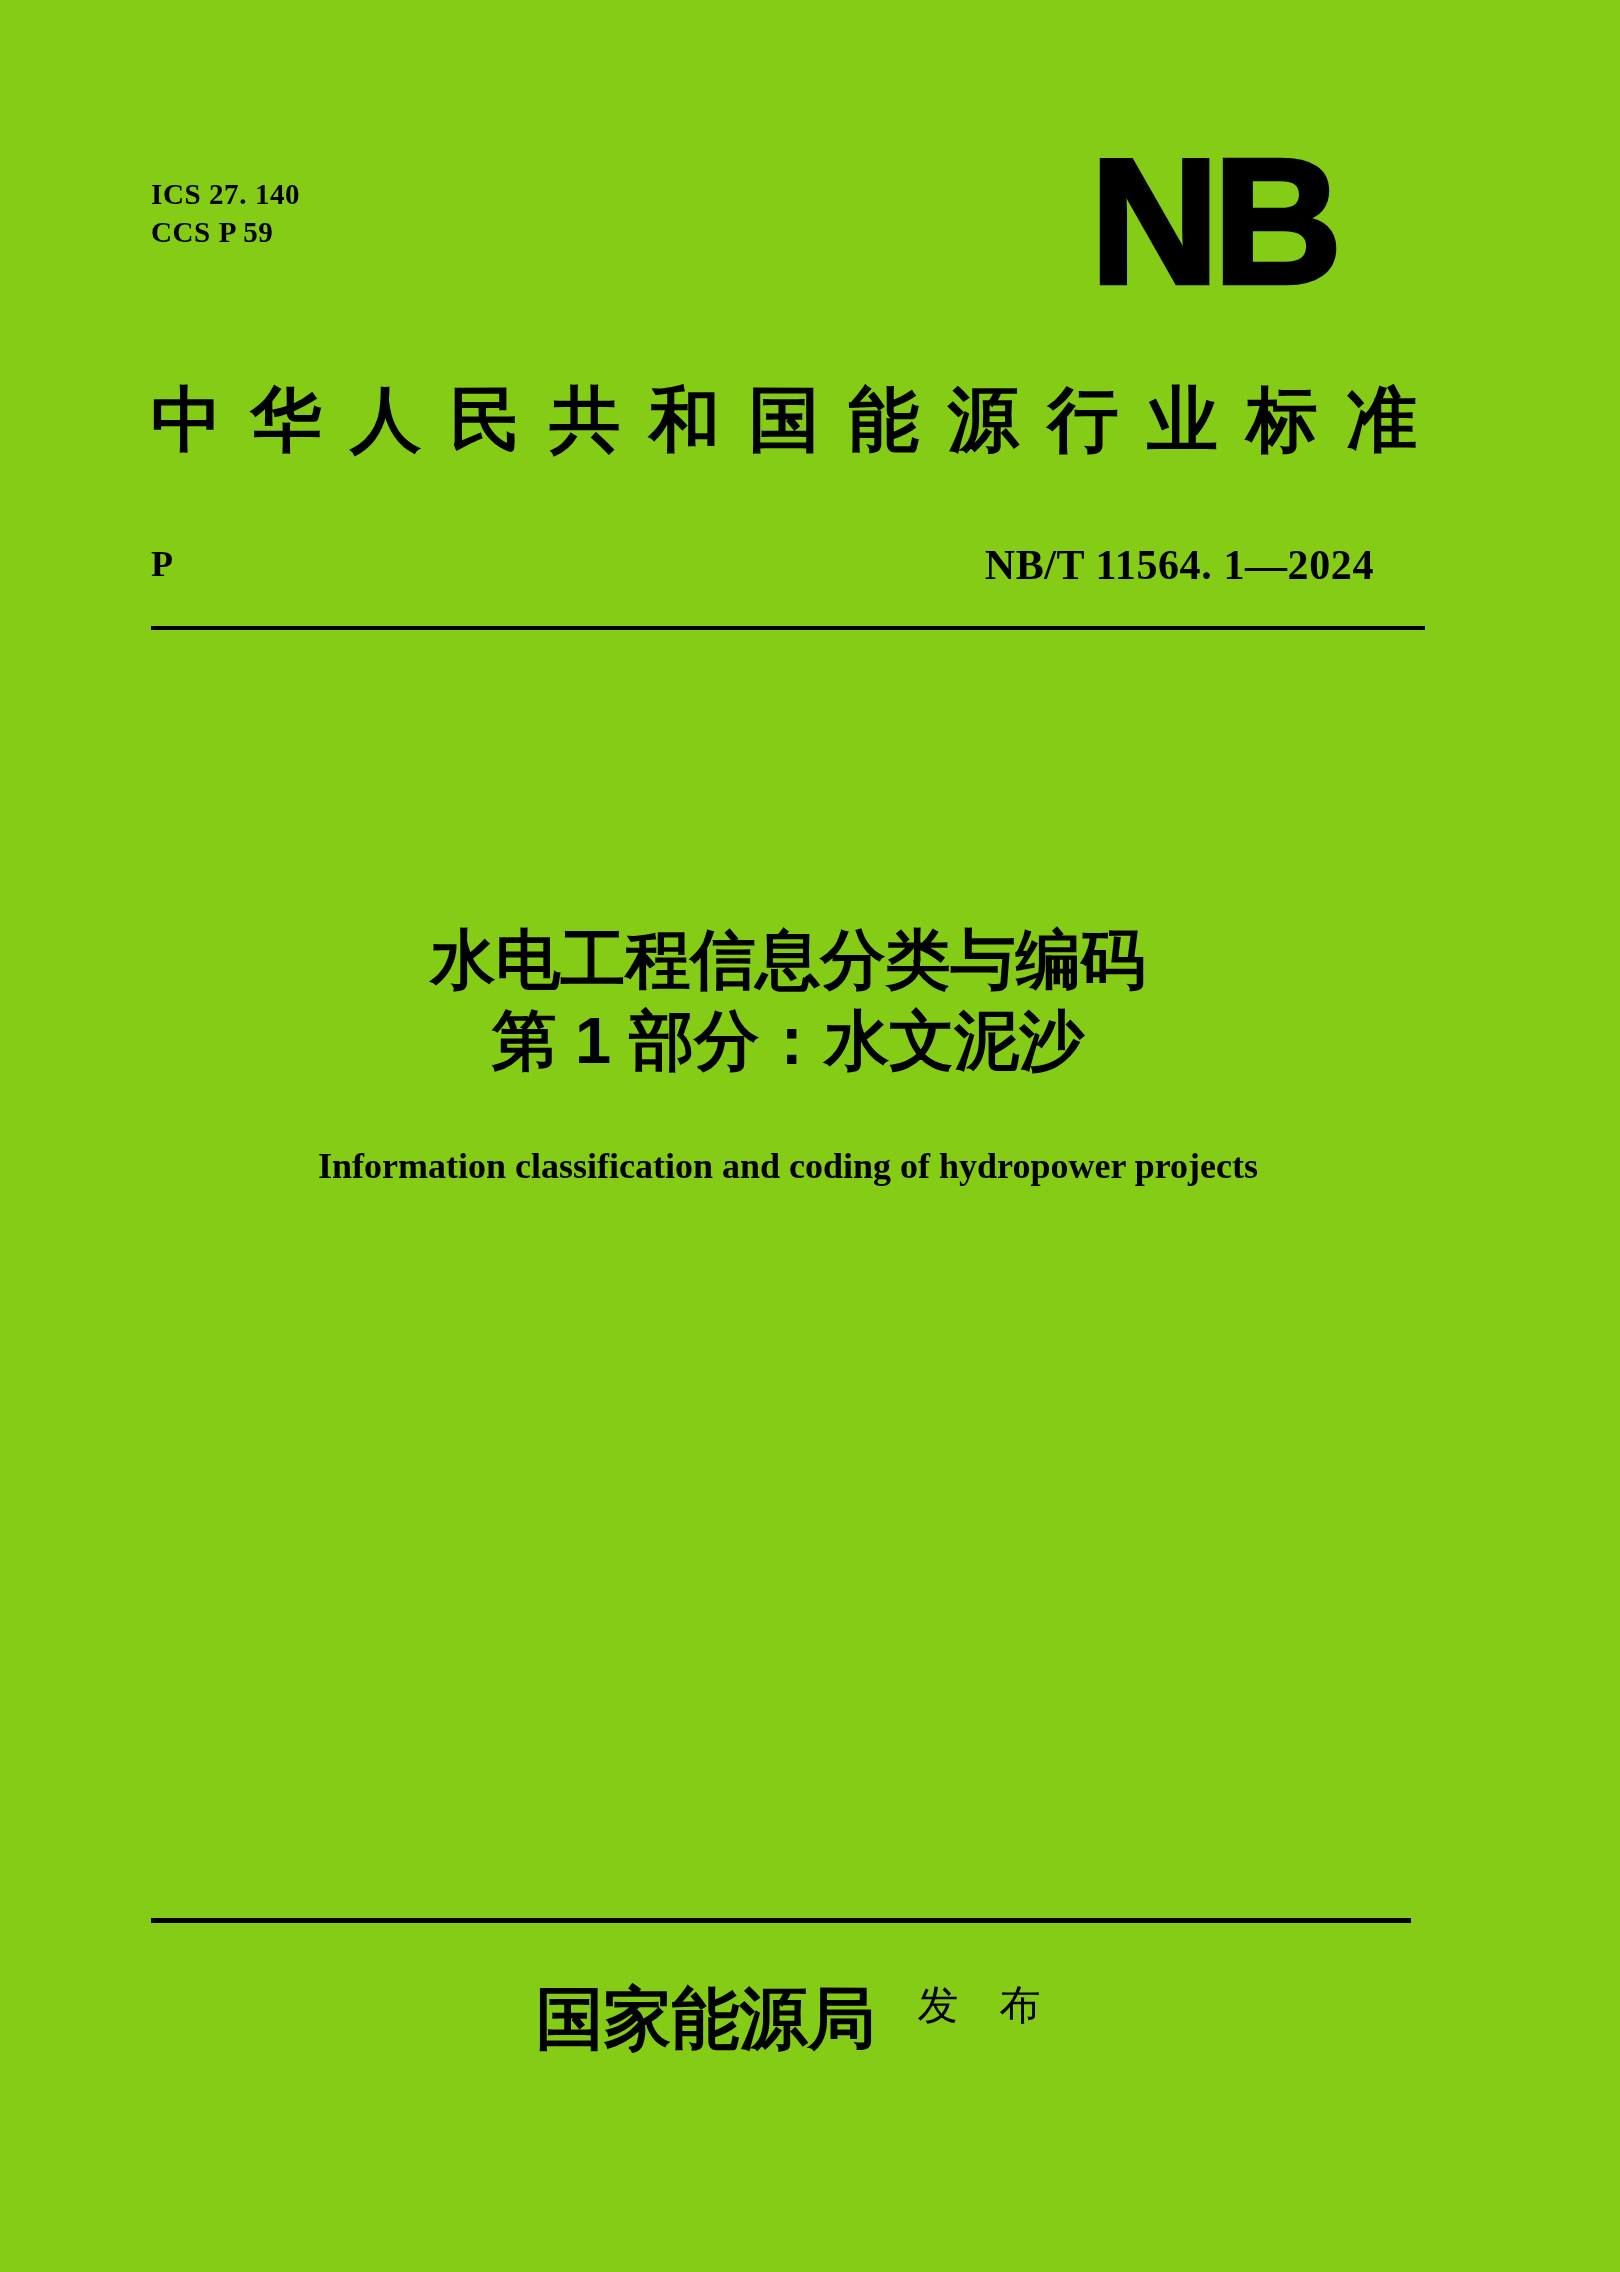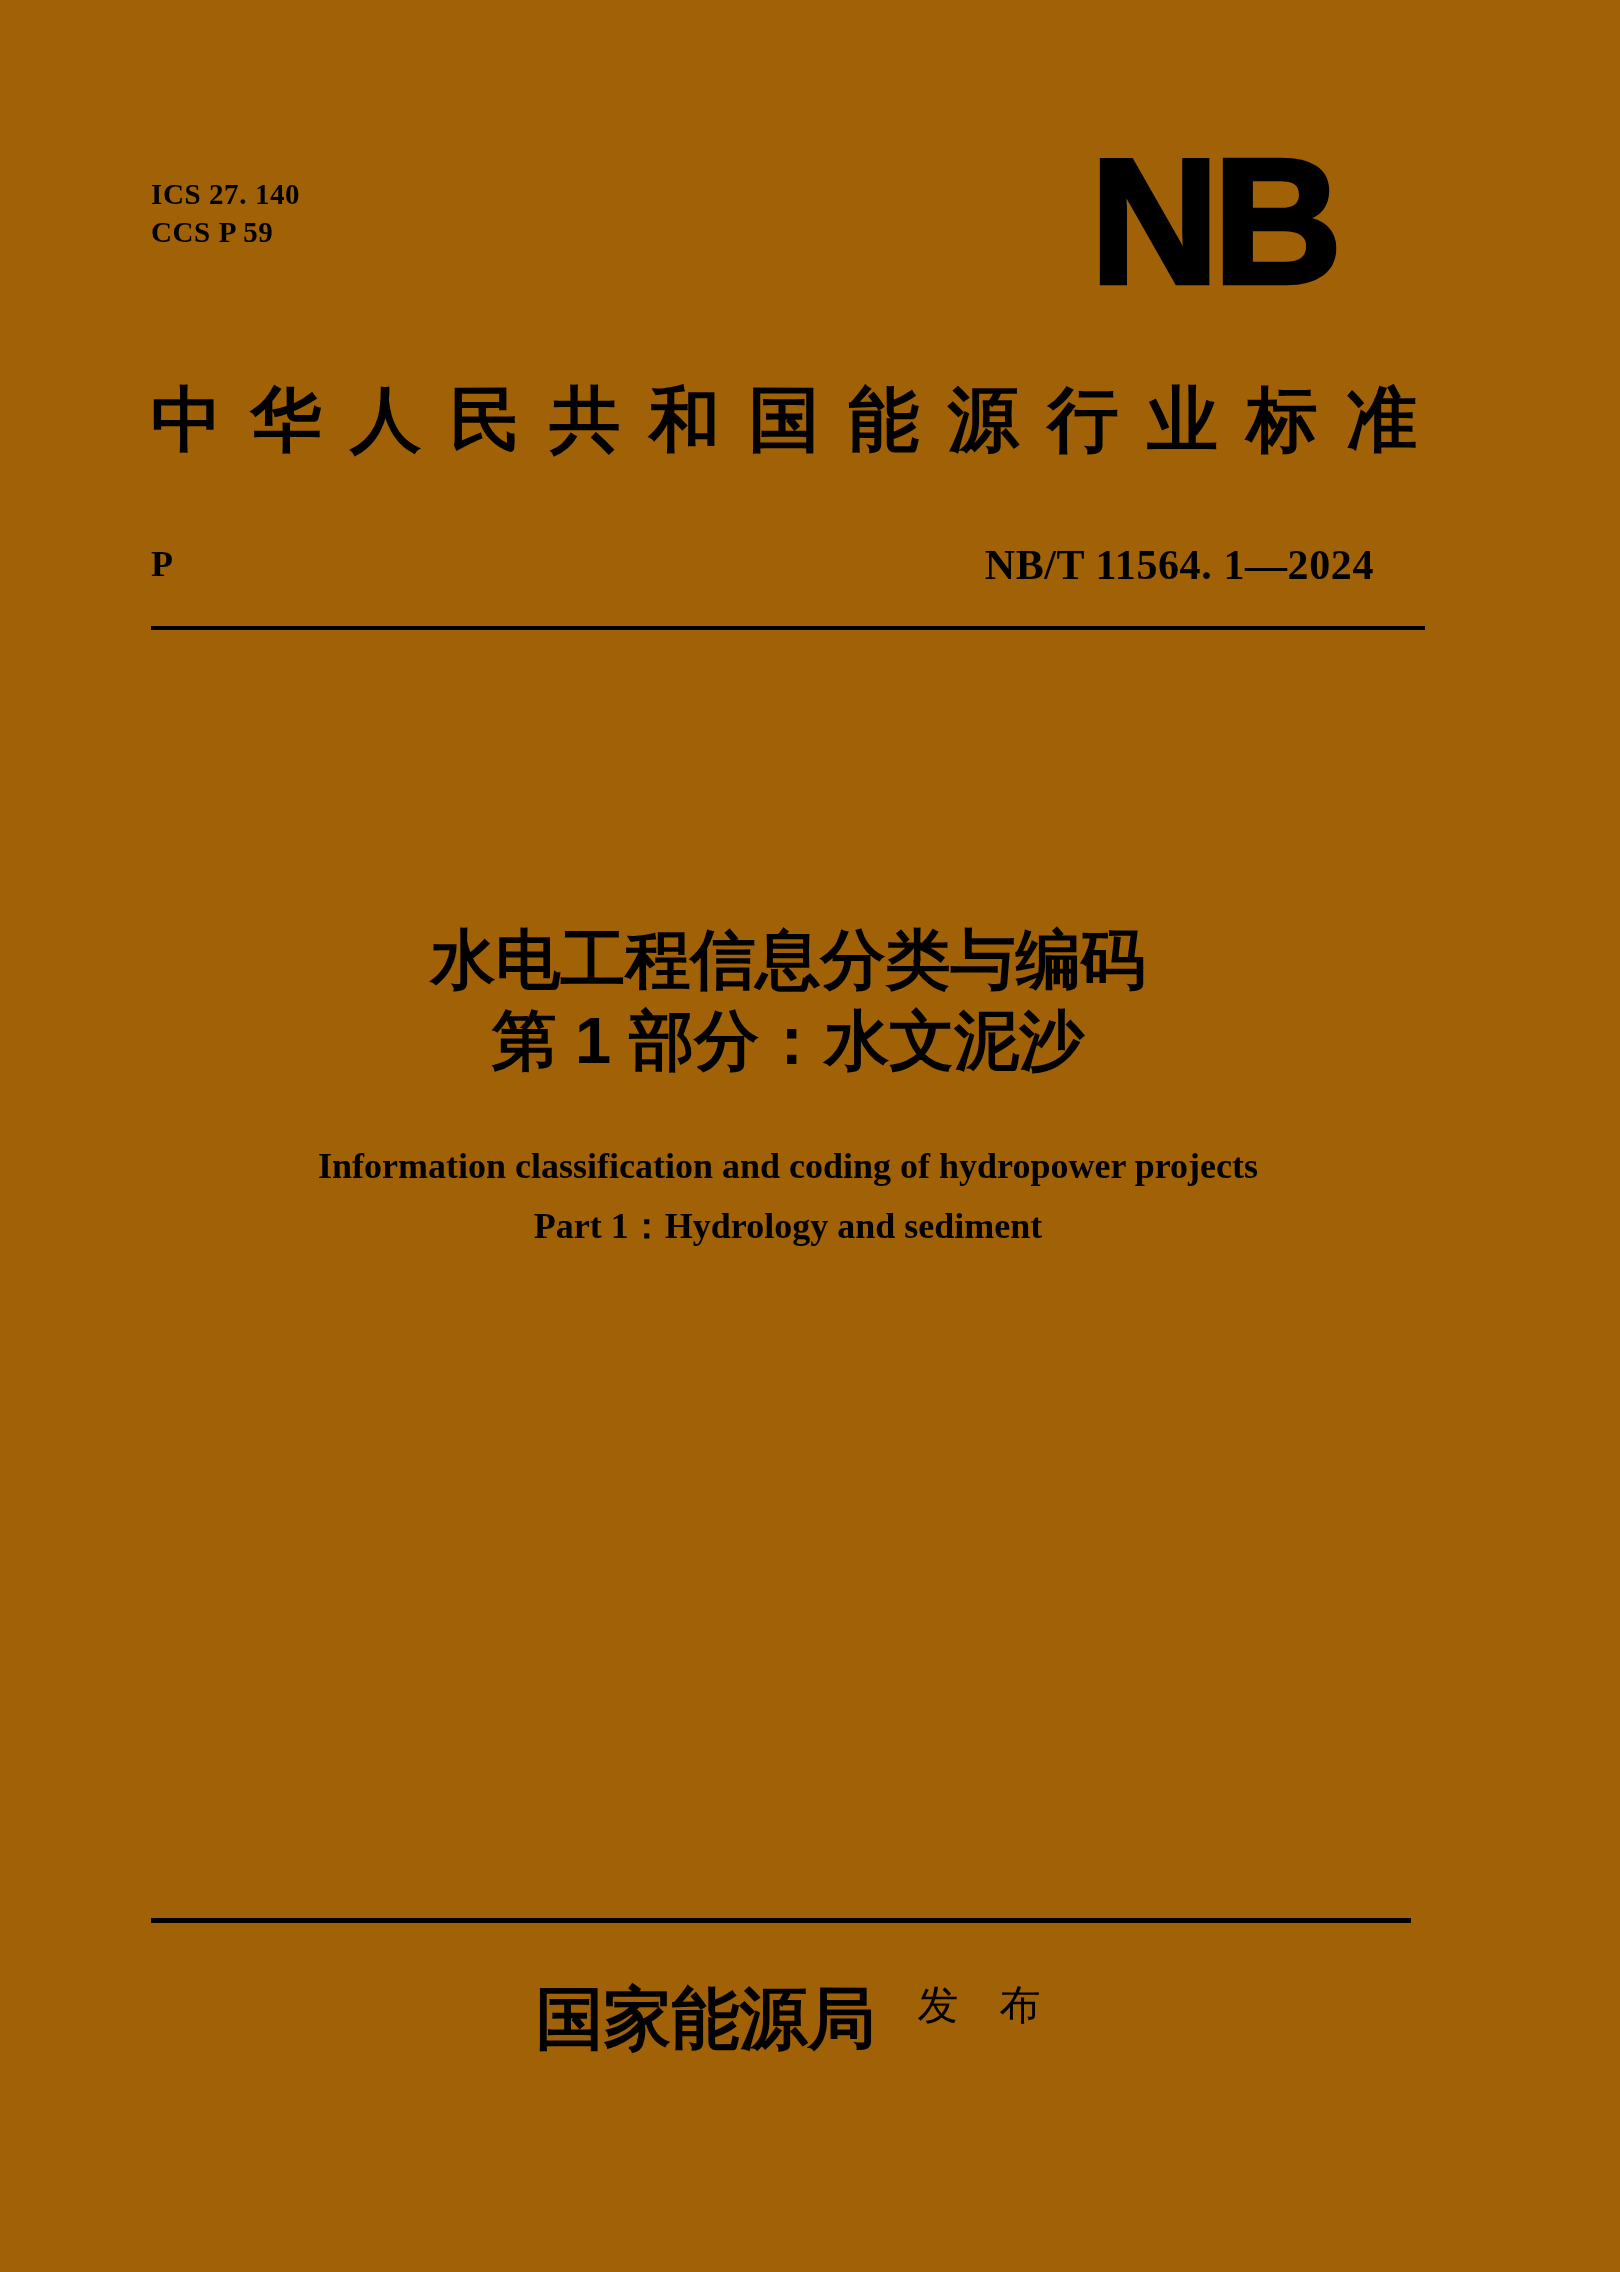--- a/index.html
+++ b/index.html
@@ -4,21 +4,21 @@
 <style>
   html, body {
     margin: 0;
     padding: 0;
     background: #ffffff;
   }
   .page {
     position: relative;
     width: 1620px;
     height: 2273px;
-    background: #a16207;
+    background: #84cc16;
     color: #000000;
     overflow: hidden;
     font-family: "Liberation Serif", serif;
   }
   .abs { position: absolute; white-space: nowrap; }
 
   
   .ics-block {
     left: 151px;
     top: 175px;
@@ -160,21 +160,20 @@
 
   <div class="abs rule-top"></div>
 
   <div class="abs title-cn">
     <div>水电工程信息分类与编码</div>
     <div>第 1 部分：水文泥沙</div>
   </div>
 
   <div class="abs title-en">
     <div>Information classification and coding of hydropower projects</div>
-    <div>Part 1：Hydrology and sediment</div>
   </div>
 
 
   <div class="abs rule-bottom"></div>
 
   <div class="abs issuer-row">
     <span class="issuer-name">国家能源局</span>
     <span class="issuer-action">发　布</span>
   </div>
 

